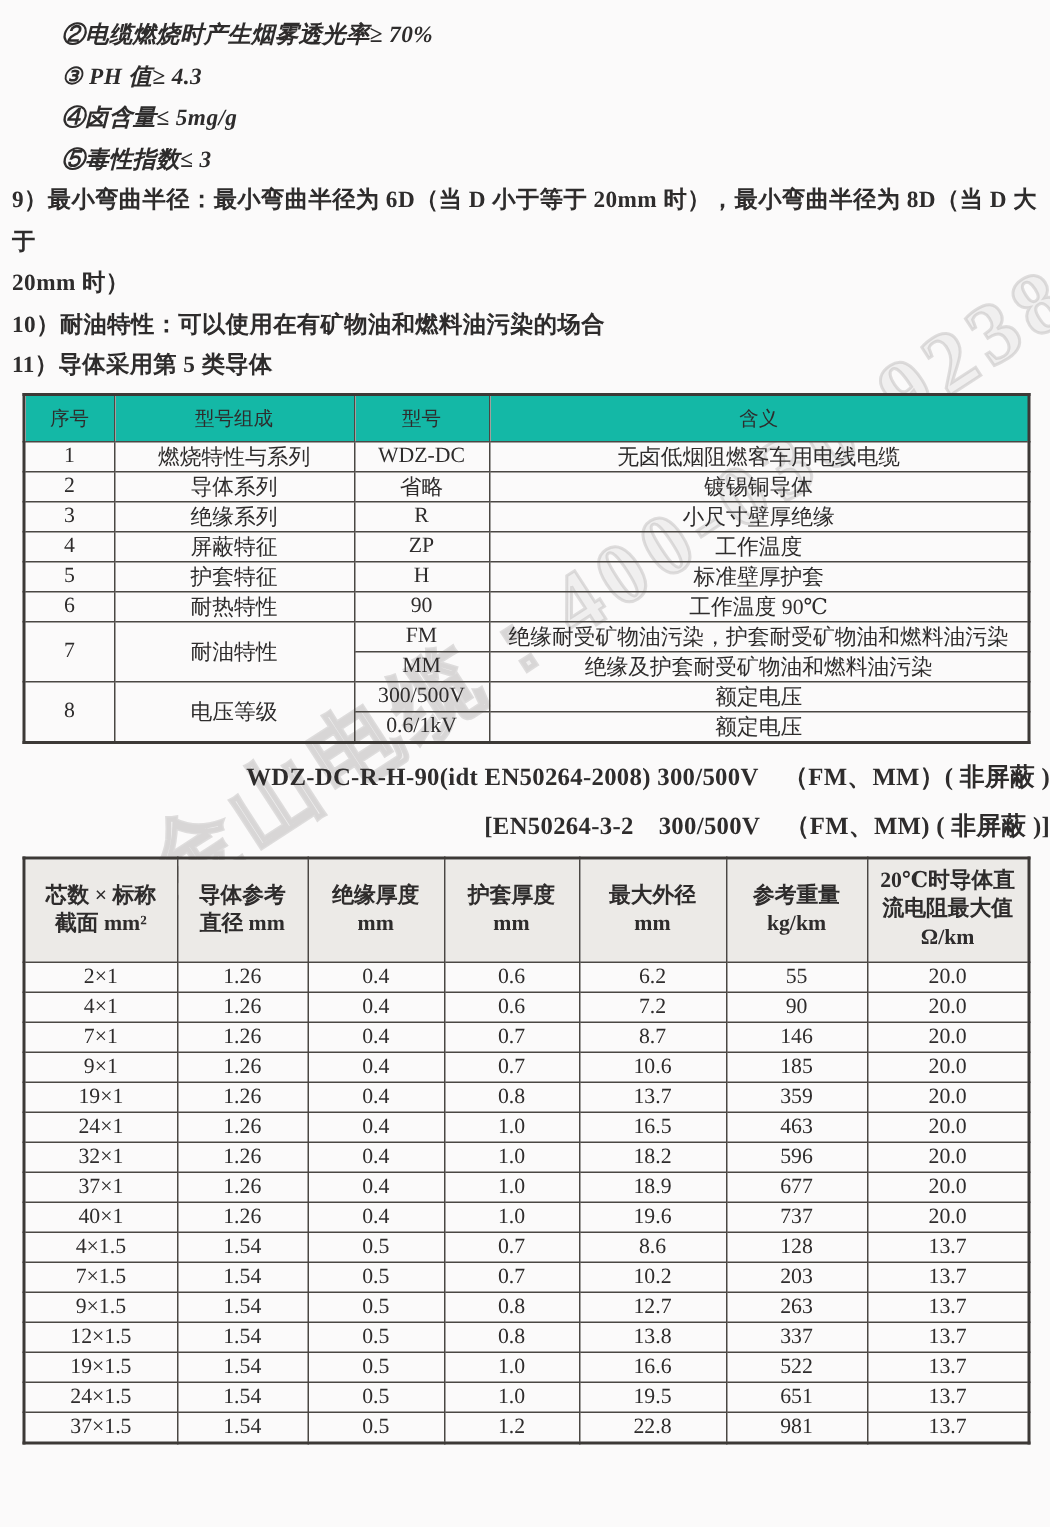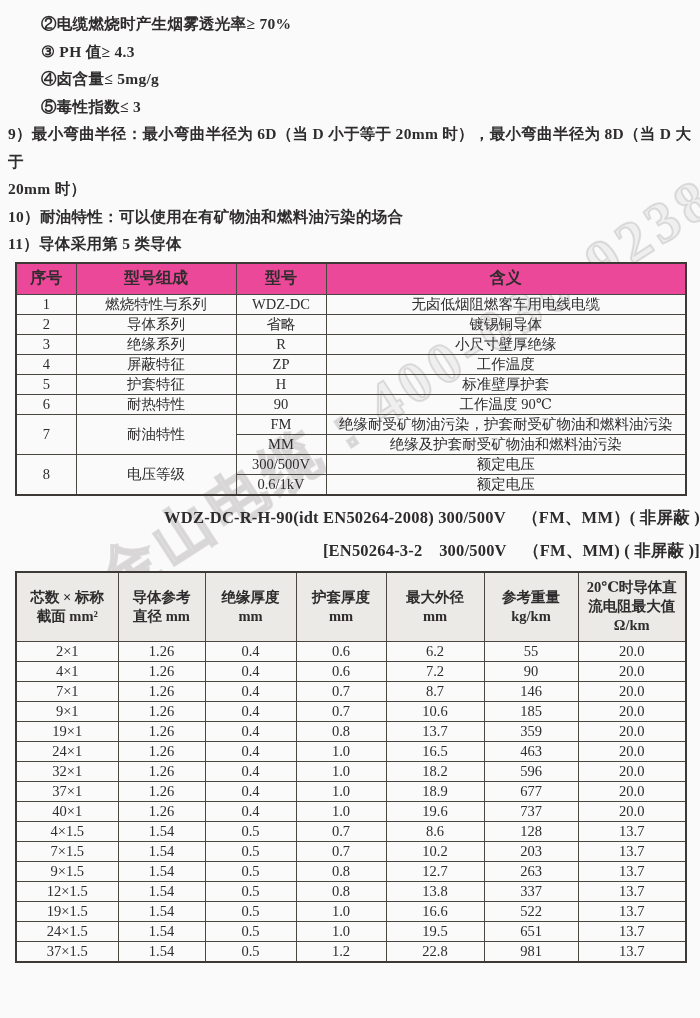--- a/index.html
+++ b/index.html
@@ -31,43 +31,43 @@
   .content { position: relative; z-index: 1; }
 
   .intro { padding: 10px 6px 0 8px; }
   .intro p {
     margin: 0;
     font-size: 15.5px;
     line-height: 27.5px;
     font-weight: bold;
     letter-spacing: 0.3px;
   }
-  .intro p.indent { padding-left: 33px; }
+  .intro p.indent { padding-left: 33px; font-style: italic; }
 
   table {
     border-collapse: collapse;
     table-layout: fixed;
     width: 670px;
     margin-left: 15px;
     border: 2px solid #3c3936;
   }
   th, td {
     border: 1px solid #4a4743;
     text-align: center;
     vertical-align: middle;
     overflow: hidden;
     padding: 0 2px;
   }
 
   .t1 { margin-top: 4px; }
   .t1 th {
     height: 30px;
-    background: #ec4899;
-    font-size: 16px;
-    font-weight: bold;
+    background: #14b8a6;
+    font-size: 13px;
+    font-weight: normal;
   }
   .t1 td { height: 19px; font-size: 14.5px; }
 
   .doc-title {
     text-align: right;
     font-weight: bold;
     font-size: 16.5px;
     margin-top: 11px;
     letter-spacing: 0.2px;
   }

